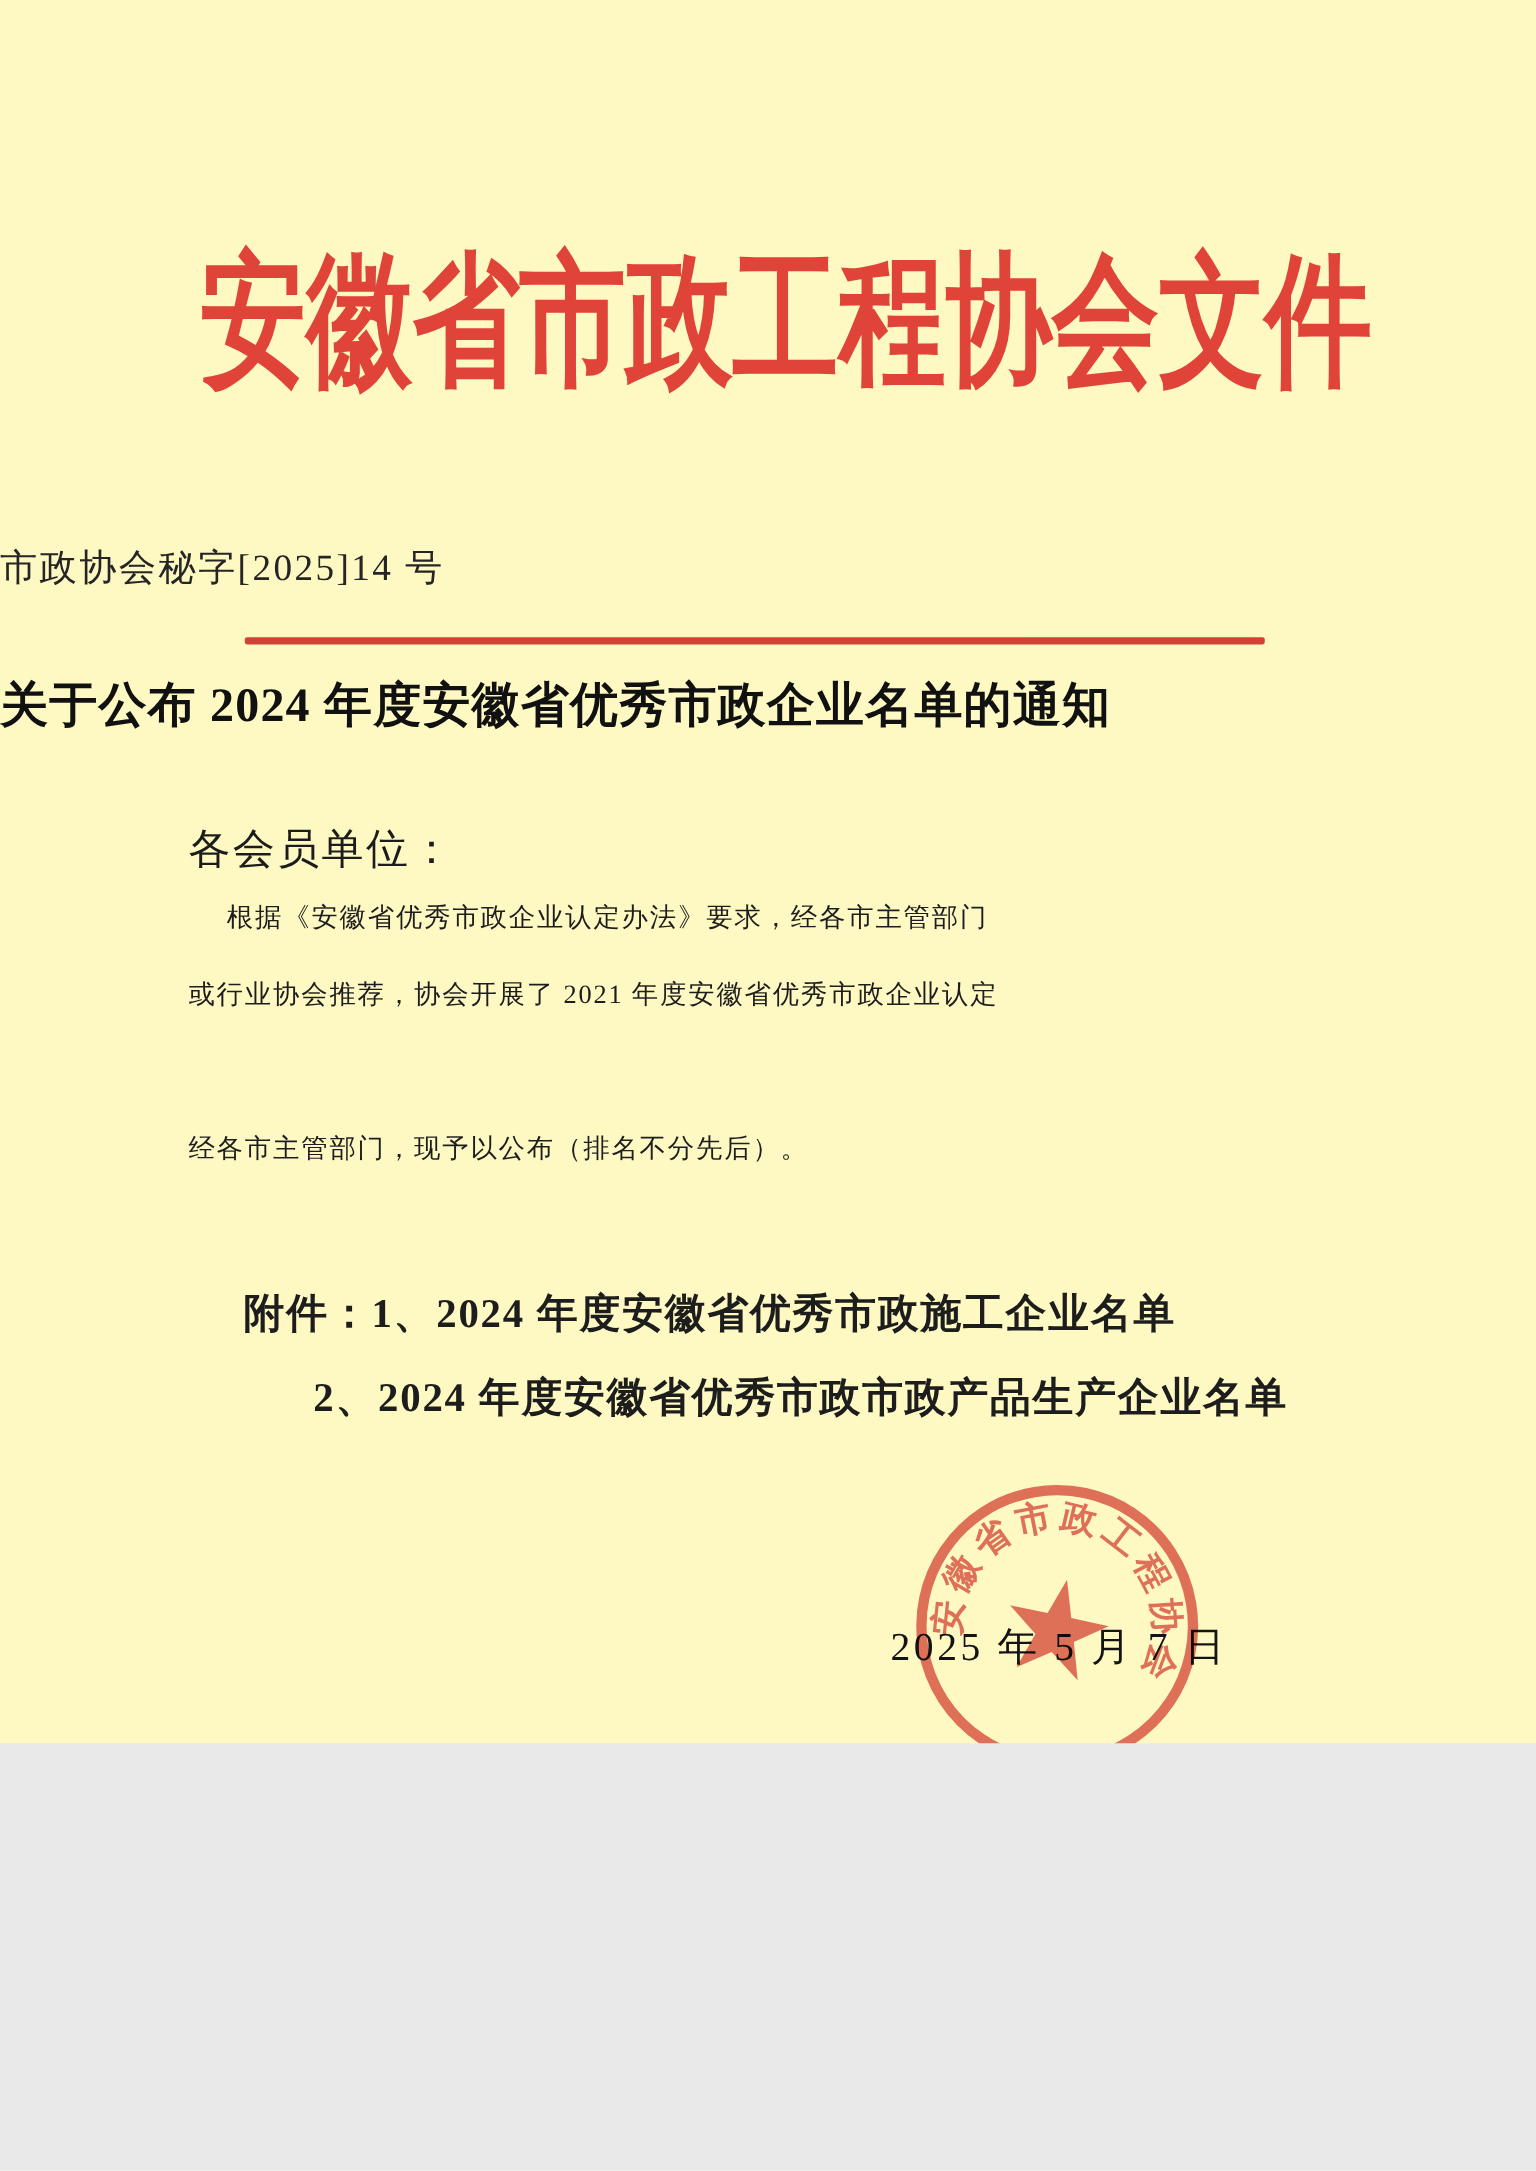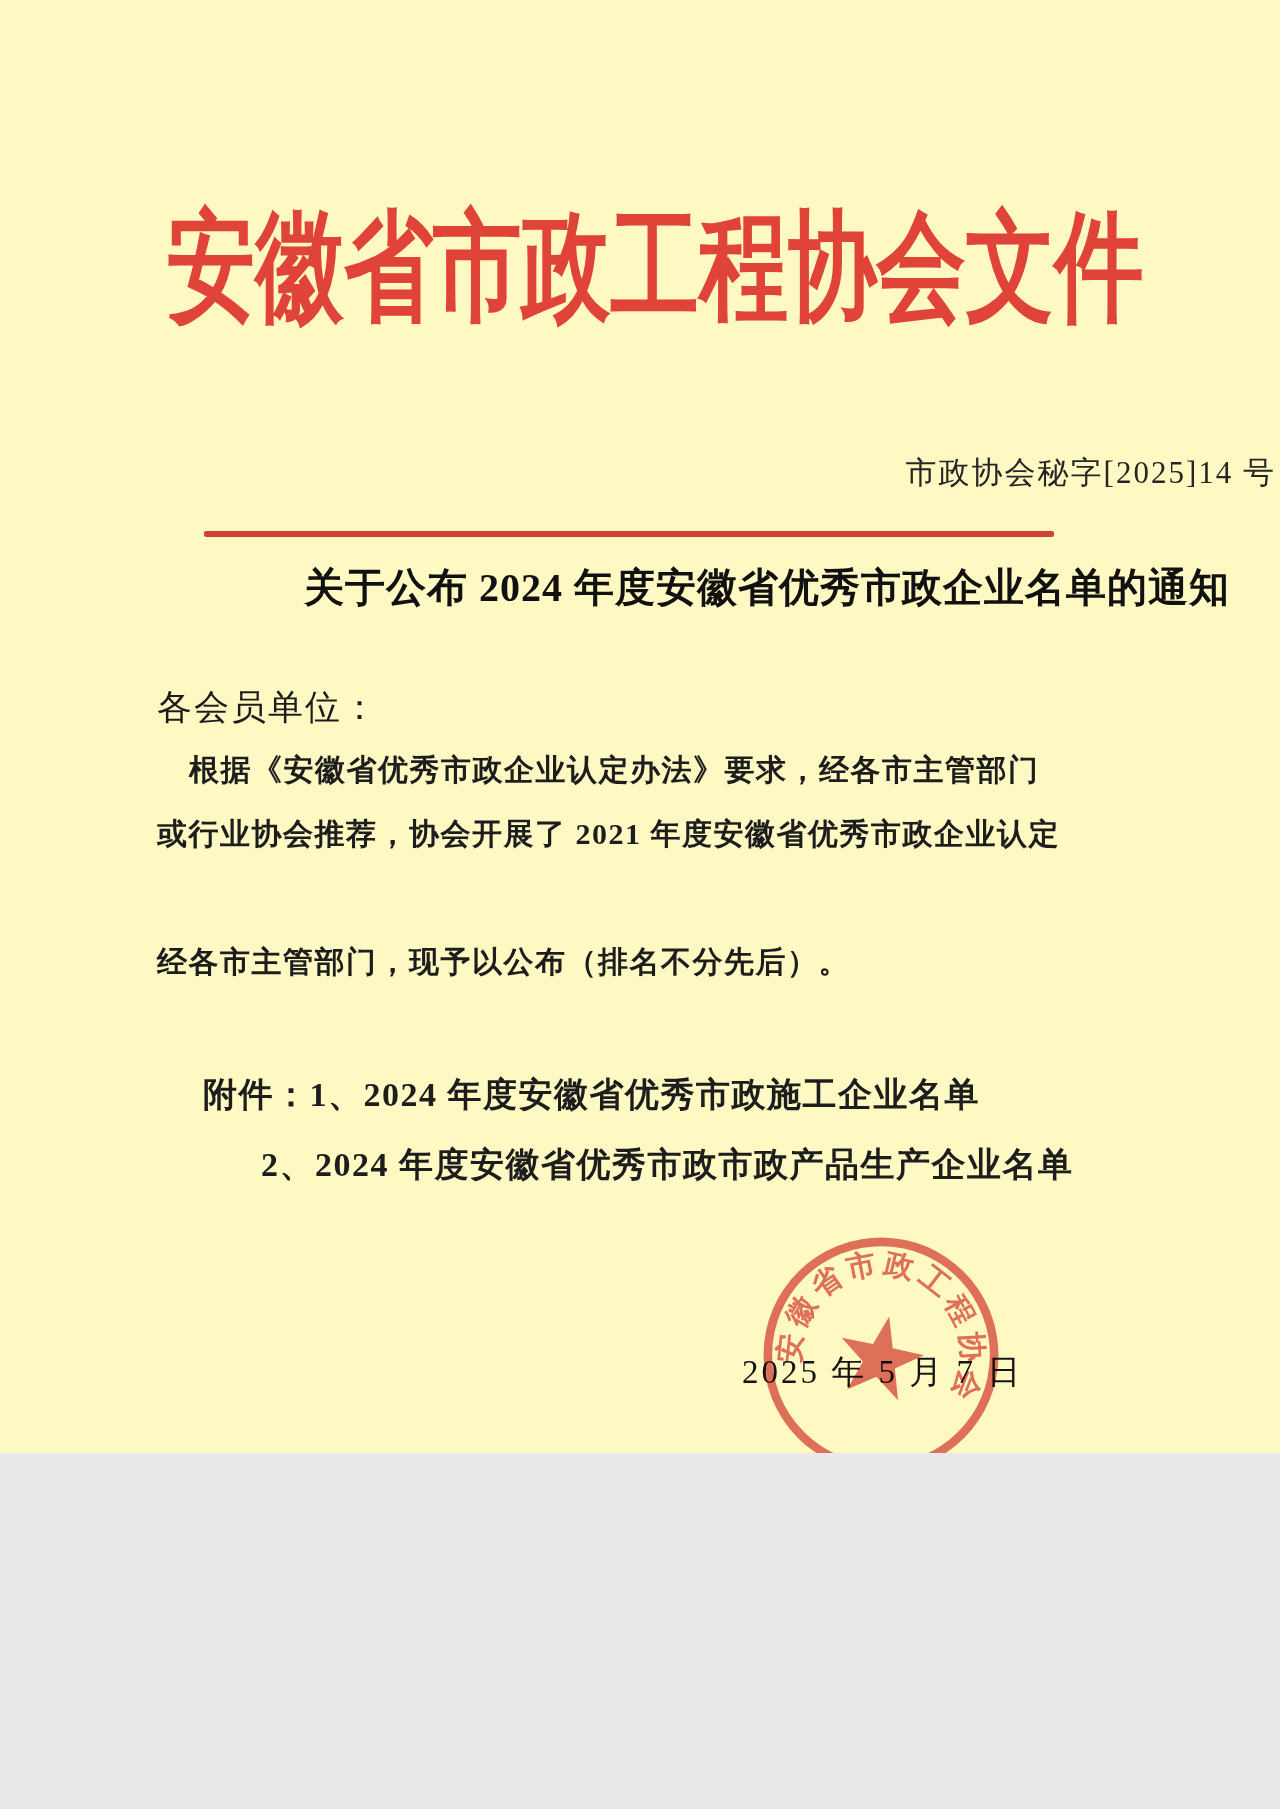--- a/index.html
+++ b/index.html
@@ -18,48 +18,46 @@
     text-align:center;
     font-size:120px;font-weight:bold;line-height:1.2;
     color:#e04337;
     transform:scaleX(0.74);
     transform-origin:50% 50%;
     white-space:nowrap;
     letter-spacing:0px;
   }
   .doc-number{
     position:absolute;top:452px;left:0;width:1236px;
-    text-align:right;
+    text-align:left;
     font-size:31px;letter-spacing:2px;
     color:#252525;
-    margin-left:40px;
   }
   .red-rule{
     position:absolute;top:531px;left:204px;
     width:850px;height:6px;
     background:#cf4236;
     border-radius:2px;
   }
   .notice-title{
     position:absolute;top:560px;left:0;width:1230px;
-    text-align:right;
+    text-align:left;
     font-size:40px;font-weight:bold;letter-spacing:1px;
     color:#111;
     white-space:nowrap;
   }
   .salutation{
     position:absolute;left:157px;top:684px;
     font-size:35px;letter-spacing:2px;font-weight:400;
   }
   .body-line{
     position:absolute;left:157px;width:940px;
-    font-size:30px;letter-spacing:1.5px;
+    font-size:22px;letter-spacing:1.5px;
     white-space:nowrap;
     color:#1d1d1d;
-    font-weight:bold;
   }
   .body-line.l1{top:750px;padding-left:32px;}
   .body-line.l2{top:814px;}
   .body-line.l3{top:878px;}
   .body-line.l4{top:942px;}
   .attach-line{
     position:absolute;
     font-size:34px;letter-spacing:1.5px;
     white-space:nowrap;
     color:#1d1d1d;

